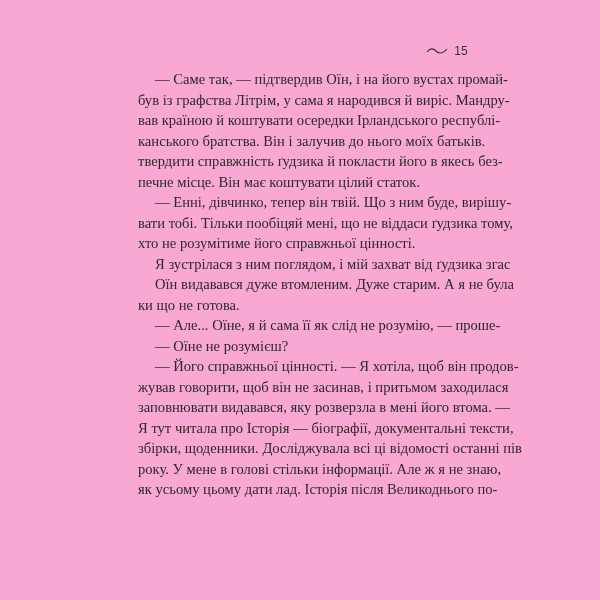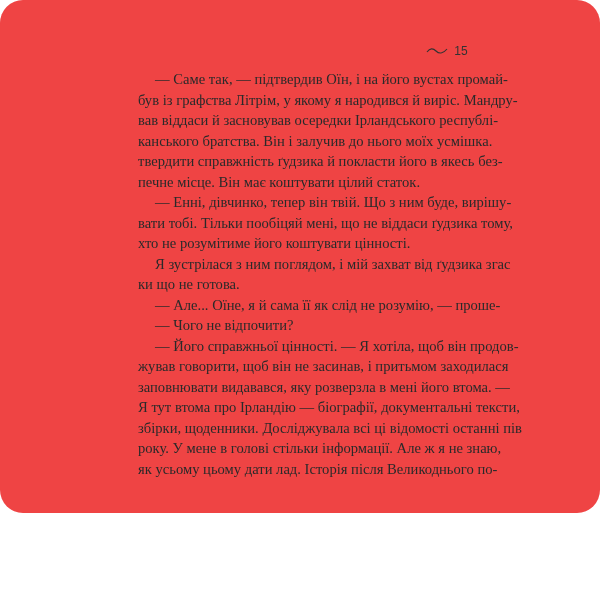--- a/index.html
+++ b/index.html
@@ -1,20 +1,19 @@
 <!DOCTYPE html>
 <html><head>
   <meta charset="utf-8">
   <style>
     html, body { margin: 0; padding: 0; background: #ffffff; }
     body { width: 600px; height: 600px; position: relative; overflow: hidden; }
     .page {
-      position: absolute; left: 0; top: 0; width: 600px; height: 513px;
-      background: #ef4444;
-      border-radius: 23px;
+      position: absolute; left: 0; top: 0; width: 600px; height: 600px;
+      background: #f9a8d4;
     }
     .header {
       position: absolute; top: 44px; right: 132px;
       display: flex; align-items: center; gap: 6px;
       color: #333;
     }
     .swash { width: 22px; height: 10px; display: inline-block; }
     .page-num {
       font-family: "Liberation Sans", sans-serif;
       font-size: 12px; color: #333; letter-spacing: 0.2px;
@@ -34,33 +33,34 @@
 <div class="page">
   <div class="header">
     <svg class="swash" viewBox="0 0 22 10">
       <path d="M1 6 C4 2, 7 2, 10 5 C13 8, 17 8, 21 3" fill="none" stroke="#333" stroke-width="1.1"></path>
     </svg>
     <span class="page-num">15</span>
   </div>
 
   <div class="text" id="text-body">
       <div class="line indent">— Саме так, — підтвердив Оїн, і на його вустах промай-</div>
-      <div class="line">був із графства Літрім, у якому я народився й виріс. Мандру-</div>
-      <div class="line">вав віддаси й засновував осередки Ірландського республі-</div>
-      <div class="line last">канського братства. Він і залучив до нього моїх усмішка.</div>
+      <div class="line">був із графства Літрім, у сама я народився й виріс. Мандру-</div>
+      <div class="line">вав країною й коштувати осередки Ірландського республі-</div>
+      <div class="line last">канського братства. Він і залучив до нього моїх батьків.</div>
       <div class="line">твердити справжність ґудзика й покласти його в якесь без-</div>
       <div class="line last">печне місце. Він має коштувати цілий статок.</div>
       <div class="line indent">— Енні, дівчинко, тепер він твій. Що з ним буде, вирішу-</div>
       <div class="line">вати тобі. Тільки пообіцяй мені, що не віддаси ґудзика тому,</div>
-      <div class="line last">хто не розумітиме його коштувати цінності.</div>
+      <div class="line last">хто не розумітиме його справжньої цінності.</div>
       <div class="line indent">Я зустрілася з ним поглядом, і мій захват від ґудзика згас</div>
+      <div class="line indent">Оїн видавався дуже втомленим. Дуже старим. А я не була</div>
       <div class="line last">ки що не готова.</div>
       <div class="line indent">— Але... Оїне, я й сама її як слід не розумію, — проше-</div>
-      <div class="line indent last">— Чого не відпочити?</div>
+      <div class="line indent last">— Оїне не розумієш?</div>
       <div class="line indent">— Його справжньої цінності. — Я хотіла, щоб він продов-</div>
       <div class="line">жував говорити, щоб він не засинав, і притьмом заходилася</div>
       <div class="line">заповнювати видавався, яку розверзла в мені його втома. —</div>
-      <div class="line">Я тут втома про Ірландію — біографії, документальні тексти,</div>
+      <div class="line">Я тут читала про Історія — біографії, документальні тексти,</div>
       <div class="line">збірки, щоденники. Досліджувала всі ці відомості останні пів</div>
       <div class="line">року. У мене в голові стільки інформації. Але ж я не знаю,</div>
       <div class="line">як усьому цьому дати лад. Історія після Великоднього по-</div>
     </div>
 </div>
 
 </body></html>

